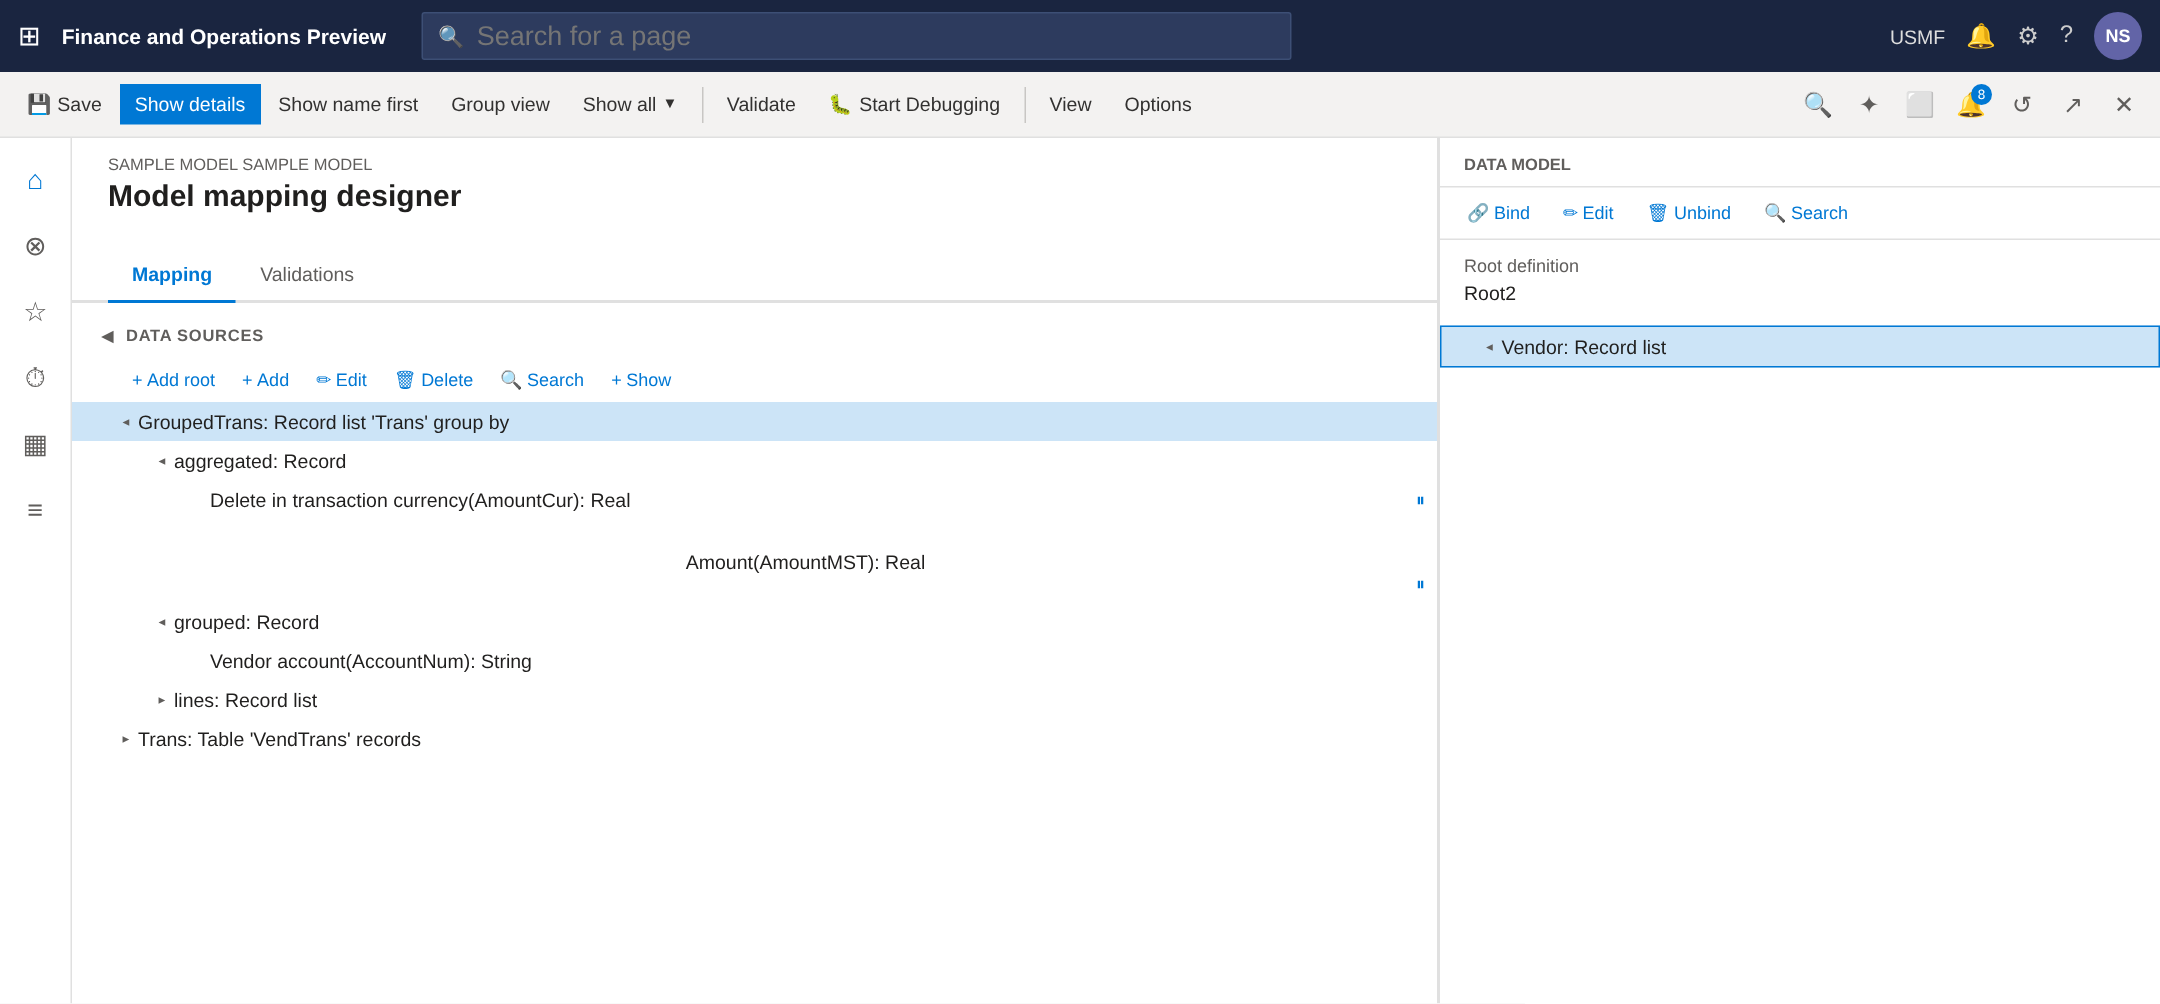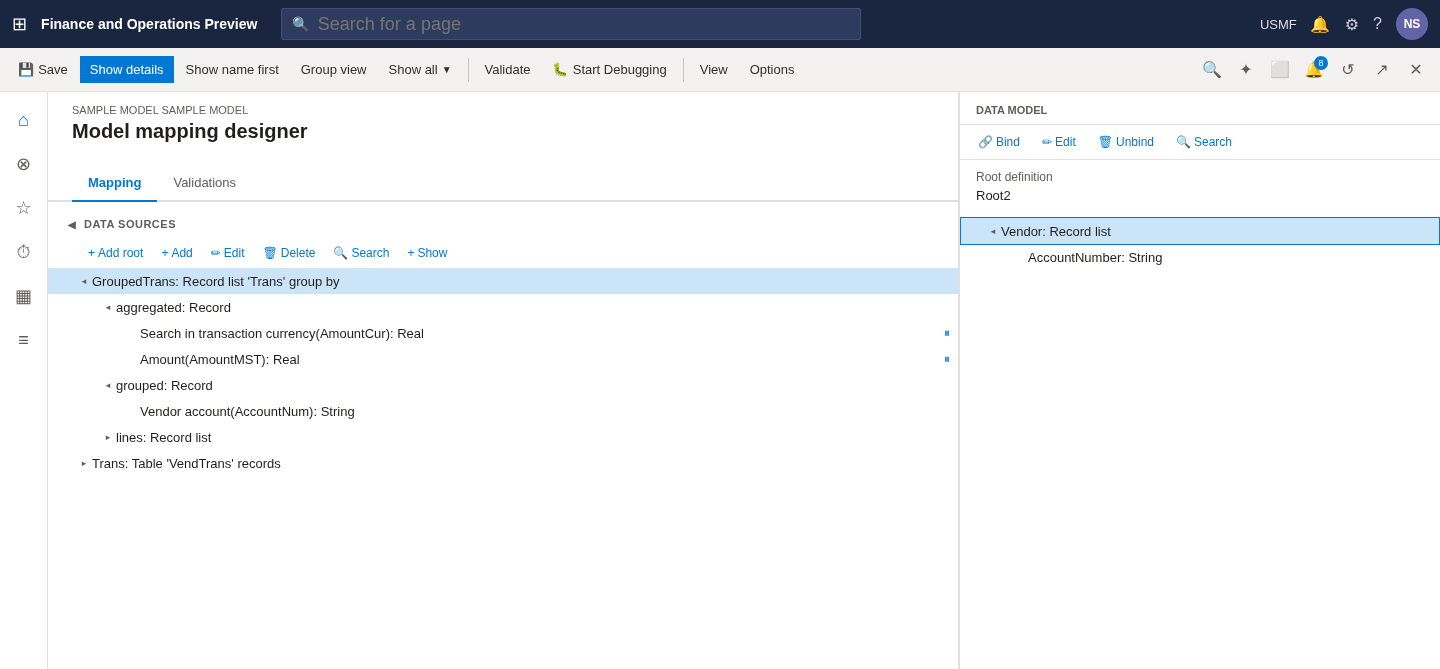--- a/index.html
+++ b/index.html
@@ -355,25 +355,25 @@
             <span class="tree-label">GroupedTrans: Record list 'Trans' group by</span>
           </div>
 
           <div class="tree-item" style="padding-left: 52px;">
             <span class="tree-expand">◂</span>
             <span class="tree-label">aggregated: Record</span>
           </div>
 
           <div class="tree-item" style="padding-left: 76px;">
             <span class="tree-expand" style="width:16px;"></span>
-            <span class="tree-label">Search in transaction currency(AmountCur): Real</span>
+            <span class="tree-label">Delete in transaction currency(AmountCur): Real</span>
             <span class="connector-line">⏸</span>
           </div>
 
-          <div class="tree-item" style="padding-left: 76px;">
+          <div class="tree-item" style="padding-left: 76px; flex-direction: column;">
             <span class="tree-expand" style="width:16px;"></span>
             <span class="tree-label">Amount(AmountMST): Real</span>
             <span class="connector-line">⏸</span>
           </div>
 
           <div class="tree-item" style="padding-left: 52px;">
             <span class="tree-expand">◂</span>
             <span class="tree-label">grouped: Record</span>
           </div>
 
@@ -424,22 +424,18 @@
         <div class="root-def-value">Root2</div>
       </div>
 
       <div class="right-tree">
 
         <div class="right-tree-item selected" style="padding-left: 24px;">
           <span class="tree-expand">◂</span>
           <span class="tree-label">Vendor: Record list</span>
         </div>
 
-        <div class="right-tree-item" style="padding-left: 52px;">
-          <span style="width:16px;"></span>
-          <span class="tree-label">AccountNumber: String</span>
-        </div>
 
       </div>
     </div>
 
   </div>
 </div>
 
 </body></html>

